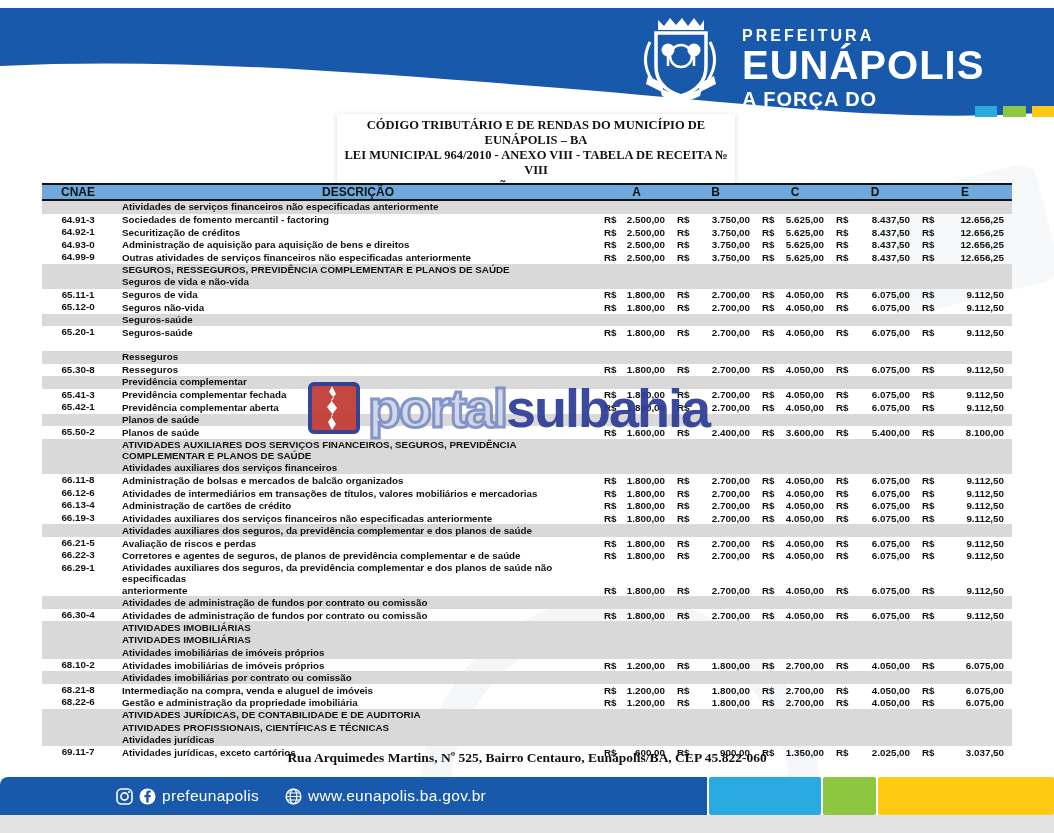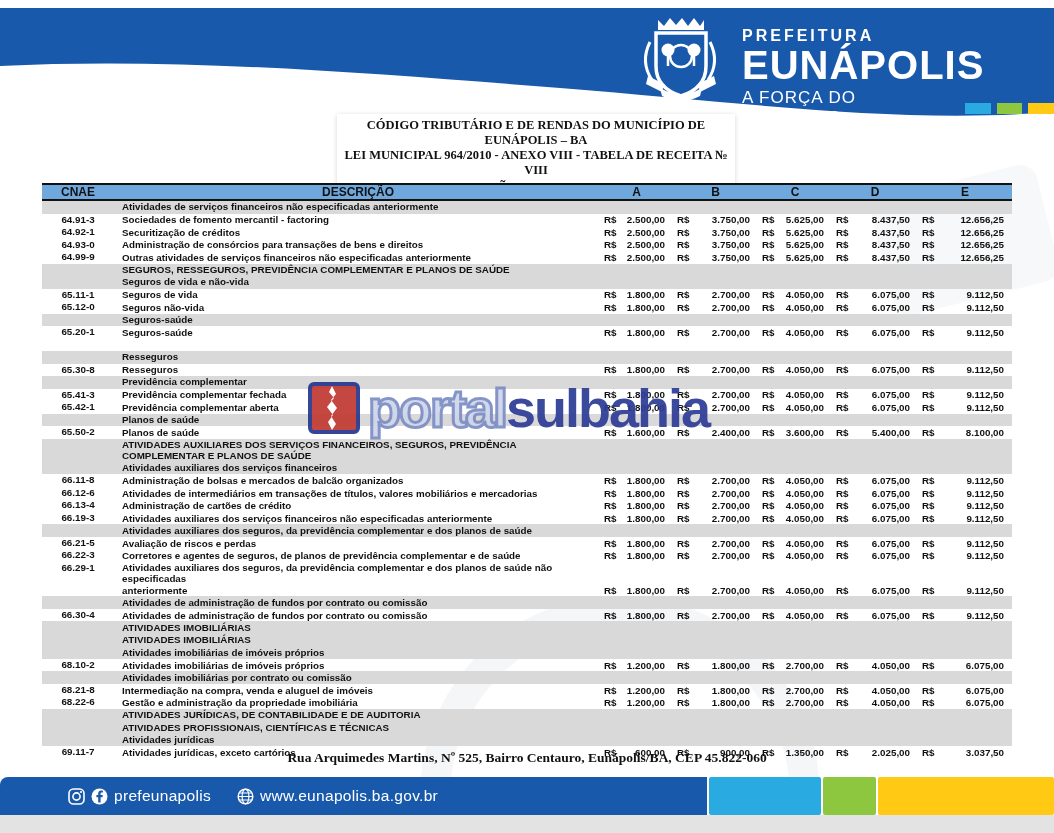--- a/index.html
+++ b/index.html
@@ -5,21 +5,21 @@
   html,body{margin:0;padding:0;background:#fff;}
   .page{position:relative;width:1054px;height:833px;background:#fff;overflow:hidden;
         font-family:"Liberation Sans",sans-serif;color:#111;}
 
   
   .banner-svg{position:absolute;left:0;top:0;}
   .logo-block{position:absolute;left:742px;top:28px;color:#fff;}
   .logo-pref{font-size:16px;font-weight:bold;letter-spacing:3px;line-height:16px;}
   .logo-city{font-size:40px;font-weight:800;letter-spacing:1px;line-height:40px;margin-top:1px;}
   .logo-slogan{display:flex;align-items:center;gap:6px;margin-top:3px;}
-  .logo-slogan-text{font-size:17px;font-weight:normal;letter-spacing:1px;}
+  .logo-slogan-text{font-size:20px;font-weight:bold;letter-spacing:1px;}
   .cblock{display:inline-block;width:26px;height:11px;}
   .crest{position:absolute;left:628px;top:14px;}
 
   
   .title-block{position:absolute;left:337px;top:114px;width:390px;text-align:center;
                background:#fff;box-shadow:0 1px 5px rgba(0,0,0,.16);padding:4px 4px 5px;}
   .title-l1,.title-l2{font-family:"Liberation Serif",serif;font-weight:bold;font-size:12.5px;line-height:15px;}
   .title-l3{font-size:14.5px;line-height:18px;letter-spacing:.4px;margin-top:1px;}
 
   
@@ -45,21 +45,21 @@
   
   .seal-ring{position:absolute;left:420px;top:596px;width:340px;height:340px;border-radius:50%;
              border:30px solid rgba(110,125,150,.07);}
   .ghost-blob{position:absolute;left:880px;top:180px;width:170px;height:120px;background:rgba(90,110,140,.05);
               border-radius:18px;transform:rotate(-14deg);}
 
   
   .address{position:absolute;left:0;top:750px;width:100%;text-align:center;
            font-family:"Liberation Serif",serif;font-weight:bold;font-size:13.5px;}
   .fbar{position:absolute;left:0;top:777px;width:707px;height:38px;border-radius:8px 0 0 0;
-        display:flex;align-items:center;padding-left:68px;box-sizing:border-box;color:#fff;}
+        display:flex;align-items:center;padding-left:116px;box-sizing:border-box;color:#fff;}
   .fbar-text{font-size:15.5px;letter-spacing:.3px;}
   .fseg{position:absolute;top:777px;height:38px;border-radius:2px;}
   .seg-cyan{left:709px;width:112px;}
   .seg-green{left:823px;width:53px;}
   .seg-yellow{left:878px;width:176px;}
   .bottom-strip{position:absolute;left:0;top:815px;width:100%;height:18px;background:#E3E3E3;}
   .ficon{margin-right:6px;display:inline-flex;align-items:center;}
   .fgap{width:26px;}
 </style>
 </head>
@@ -160,21 +160,21 @@
             <span class="cur">R$</span>
             <span class="amt">8.437,50</span>
           </div>
           <div class="cell val col-e">
             <span class="cur">R$</span>
             <span class="amt">12.656,25</span>
           </div>
         </div>
         <div class="trow item">
           <div class="cell col-cnae">64.93-0</div>
-          <div class="cell col-desc">Administração de consórcios para transações de bens e direitos</div>
+          <div class="cell col-desc">Administração de aquisição para aquisição de bens e direitos</div>
           <div class="cell val col-a">
             <span class="cur">R$</span>
             <span class="amt">2.500,00</span>
           </div>
           <div class="cell val col-b">
             <span class="cur">R$</span>
             <span class="amt">3.750,00</span>
           </div>
           <div class="cell val col-c">
             <span class="cur">R$</span>

